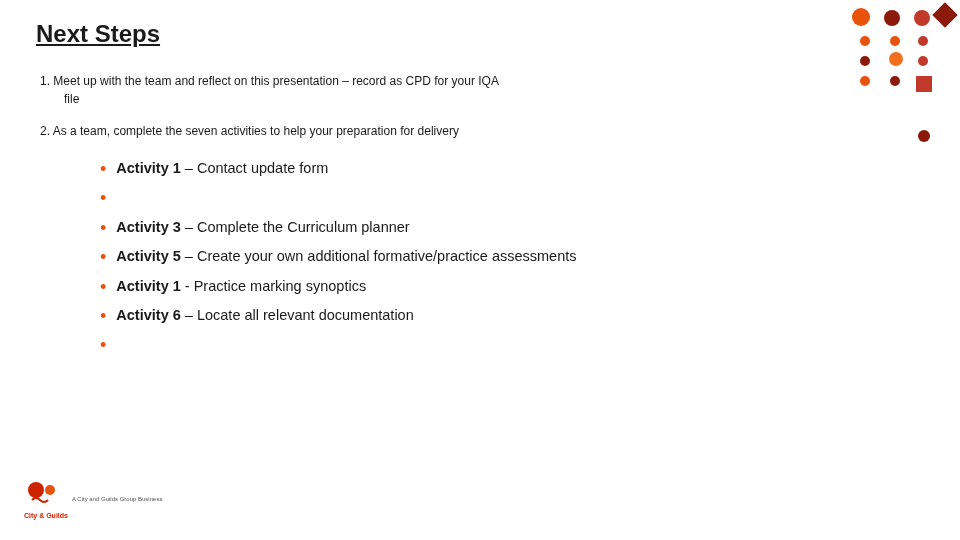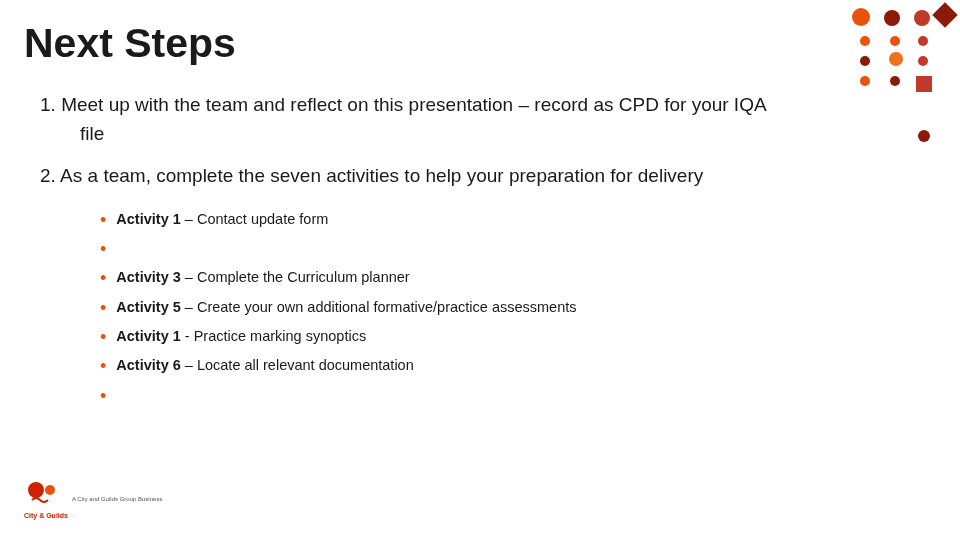--- a/index.html
+++ b/index.html
@@ -14,33 +14,34 @@
     }
 
     .page {
       width: 960px;
       height: 540px;
       position: relative;
       padding: 20px 40px 20px 20px;
     }
 
     .page-title {
-      font-size: 41px;
+      font-size: 24px;
       font-weight: bold;
       color: #1a1a1a;
       margin-bottom: 24px;
-      margin-left: 4px;
+      margin-left: 16px;
+      text-decoration: underline;
     }
 
     .content {
       margin-left: 20px;
     }
 
     .step-item {
-      font-size: 19px;
+      font-size: 12px;
       color: #1a1a1a;
       margin-bottom: 14px;
       line-height: 1.5;
     }
 
     .step-number {
       font-weight: normal;
     }
 
     .activities-list {
@@ -142,21 +143,21 @@
     <div class="dot" style="width:12px;height:12px;background:#8b1a0a;top:130px;right:30px;"></div>
   </div>
 
   <h1 class="page-title">Next Steps</h1>
 
   <div class="content">
 
     <div class="step-item">
       <span class="step-number">1.</span>
       <span> Meet up with the team and reflect on this presentation – record as CPD for your IQA</span><br>
-      <span style="margin-left:40px;">file</span>
+      <span style="margin-left:24px;">file</span>
     </div>
 
     <div class="step-item">
       <span class="step-number">2.</span>
       <span>As a team, complete the seven activities to help your preparation for delivery</span>
     </div>
 
     <ul class="activities-list">
     <li>
           <span class="bullet">•</span>

